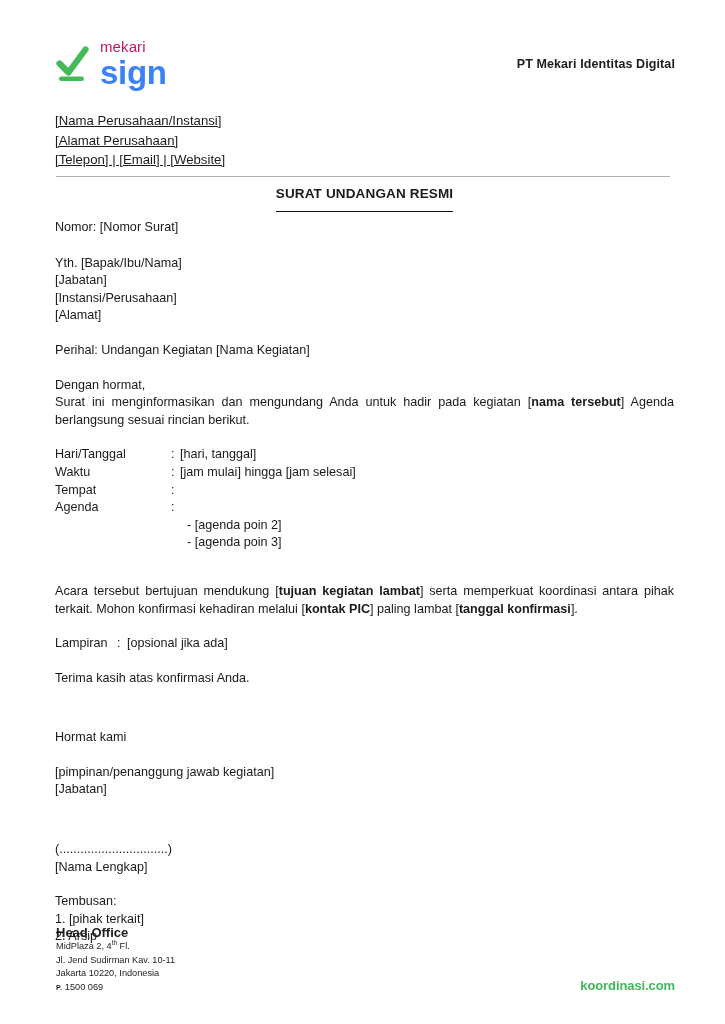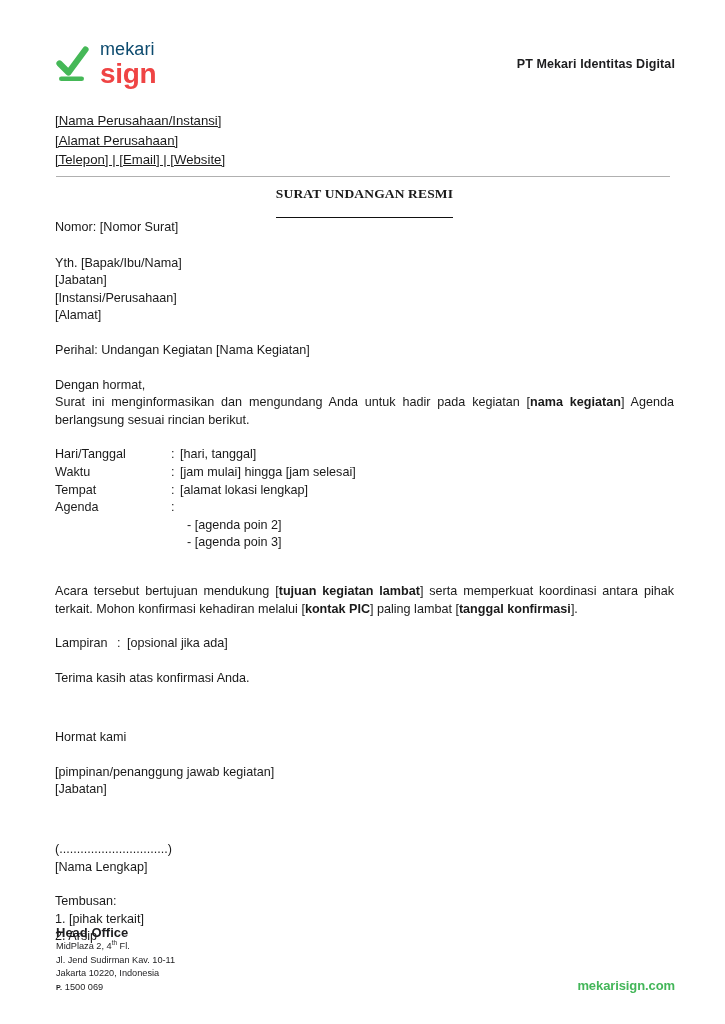--- a/index.html
+++ b/index.html
@@ -44,29 +44,29 @@
     height: 40px;
     display: block;
     flex: 0 0 auto;
   }
   .brand-words {
     display: flex;
     flex-direction: column;
     line-height: 1;
   }
   .brand-top {
-    font-size: 18px;
-    color: #0c4a6e;
+    font-size: 15px;
+    color: #be185d;
     font-weight: 500;
     letter-spacing: .1px;
     margin-bottom: 2px;
   }
   .brand-bottom {
-    font-size: 28px;
-    color: #ef4444;
+    font-size: 33px;
+    color: #3b82f6;
     font-weight: 700;
     letter-spacing: -.3px;
   }
   .company-name {
     font-size: 12.5px;
     font-weight: 700;
     color: #1d1d1f;
     letter-spacing: .1px;
     padding-left: 15px;
   }
@@ -98,22 +98,21 @@
     top: 186px;
     left: 55px;
     right: 51px;
     text-align: center;
     font-size: 13.5px;
     font-weight: 700;
     letter-spacing: .15px;
   }
   .doc-title span {
     border-bottom: 1.4px solid #111;
-    padding-bottom: 16px;
-    font-family: Liberation Serif, serif;
+    padding-bottom: 10px;
   }
 
   
   .body {
     position: absolute;
     top: 219px;
     left: 55px;
     width: 619px;
     font-size: 12.6px;
     line-height: 17.6px;
@@ -245,40 +244,39 @@
     </div>
 
     <div class="gap-md"></div>
 
     <p class="para-left">Perihal: Undangan Kegiatan [Nama Kegiatan]</p>
 
     <div class="gap-md"></div>
 
     <div>
       <div class="line">Dengan hormat,</div>
-      <p class="para"><span>Surat ini menginformasikan dan mengundang Anda untuk hadir pada kegiatan [</span><b>nama kegiatan</b><span>] Agenda berlangsung sesuai rincian berikut.</span></p>
+      <p class="para"><span>Surat ini menginformasikan dan mengundang Anda untuk hadir pada kegiatan [</span><b>nama tersebut</b><span>] Agenda berlangsung sesuai rincian berikut.</span></p>
     </div>
 
     <div class="gap-md"></div>
 
     <div class="details">
       <div class="drow">
         <span class="dlabel">Hari/Tanggal</span>
         <span class="dsep">:</span>
         <span class="dval">[hari, tanggal]</span>
       </div>
       <div class="drow">
         <span class="dlabel">Waktu</span>
         <span class="dsep">:</span>
         <span class="dval">[jam mulai] hingga [jam selesai]</span>
       </div>
       <div class="drow">
         <span class="dlabel">Tempat</span>
         <span class="dsep">:</span>
-        <span class="dval">[alamat lokasi lengkap]</span>
       </div>
       <div class="drow">
         <span class="dlabel">Agenda</span>
         <span class="dsep">:</span>
       </div>
       <div class="dsub">
         <span class="dsub-pad"></span>
         <span>- [agenda poin 2]</span>
       </div>
       <div class="dsub">
@@ -332,16 +330,16 @@
   </div>
 
   <div class="footer">
     <div class="office">
       <div class="office-title">Head Office</div>
       <div class="line"><span>MidPlaza 2, 4</span><span class="sup">th</span><span> Fl.</span></div>
       <div class="line">Jl. Jend Sudirman Kav. 10-11</div>
       <div class="line">Jakarta 10220, Indonesia</div>
       <div class="line"><span class="phone-prefix">P.</span> <span>1500 069</span></div>
     </div>
-    <div class="site">mekarisign.com</div>
+    <div class="site">koordinasi.com</div>
   </div>
 
 </div>
 
 </body></html>

